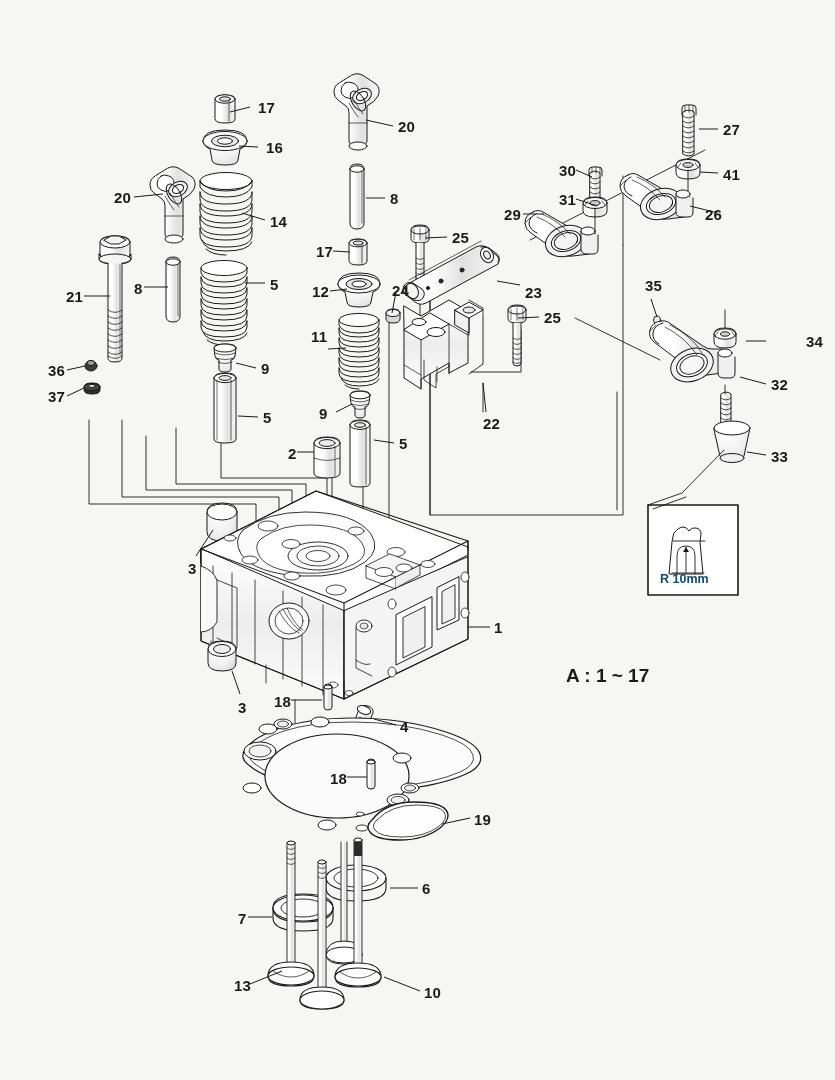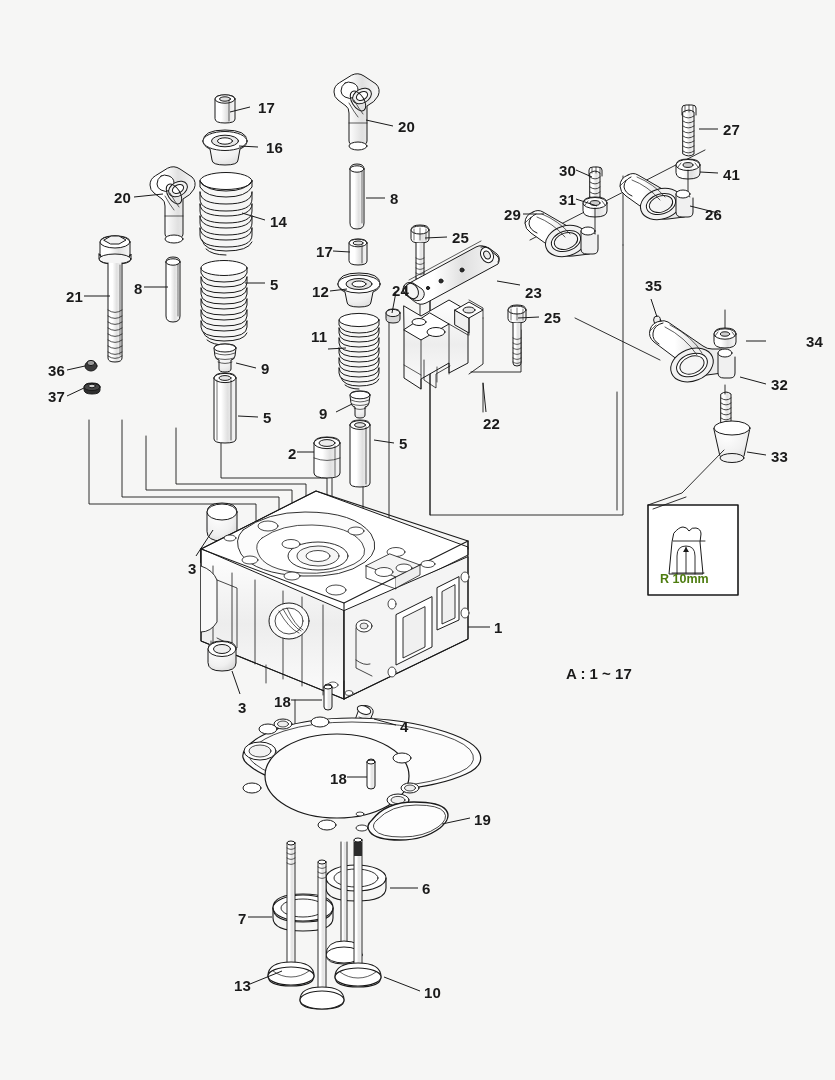--- a/index.html
+++ b/index.html
@@ -17,31 +17,31 @@
     font-size:15px;
     font-weight:600;
     color:#1a1a1a;
     white-space:nowrap;
     line-height:1;
     letter-spacing:.2px;
   }
   .note{
     position:absolute;
     font-family:"Liberation Sans", sans-serif;
-    font-size:15px;
+    font-size:19px;
     font-weight:600;
     color:#1a1a1a;
     white-space:nowrap;
   }
   .boxlabel{
     position:absolute;
     font-family:"Liberation Sans", sans-serif;
     font-size:12.5px;
     font-weight:700;
-    color:#4d7c0f;
+    color:#0c4a6e;
     white-space:nowrap;
   }
 </style>
 </head>
 <body>
 
 <div id="diagram-root">
 
 <svg class="layer" viewBox="0 0 835 1080">
   <defs>

